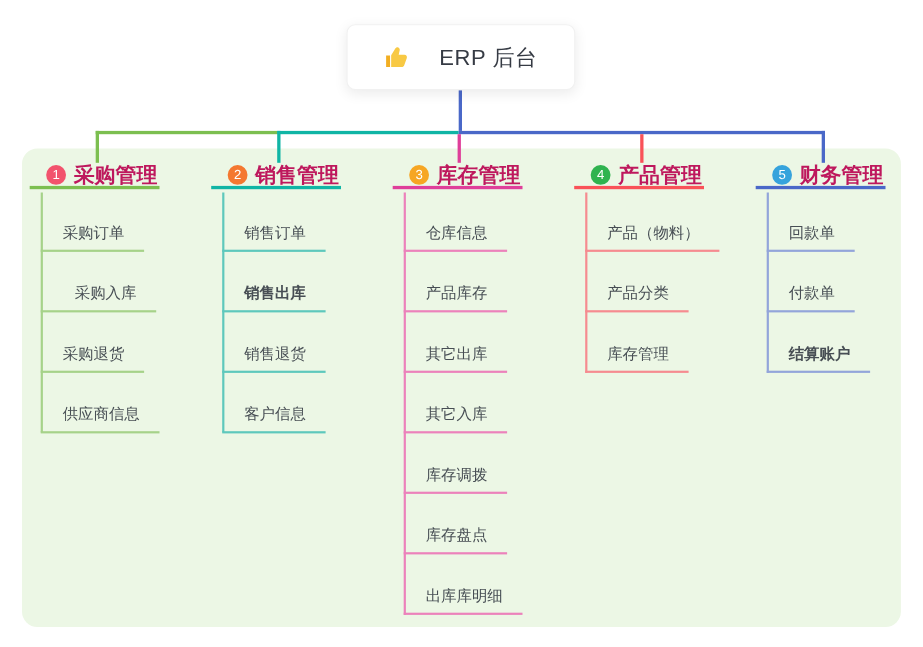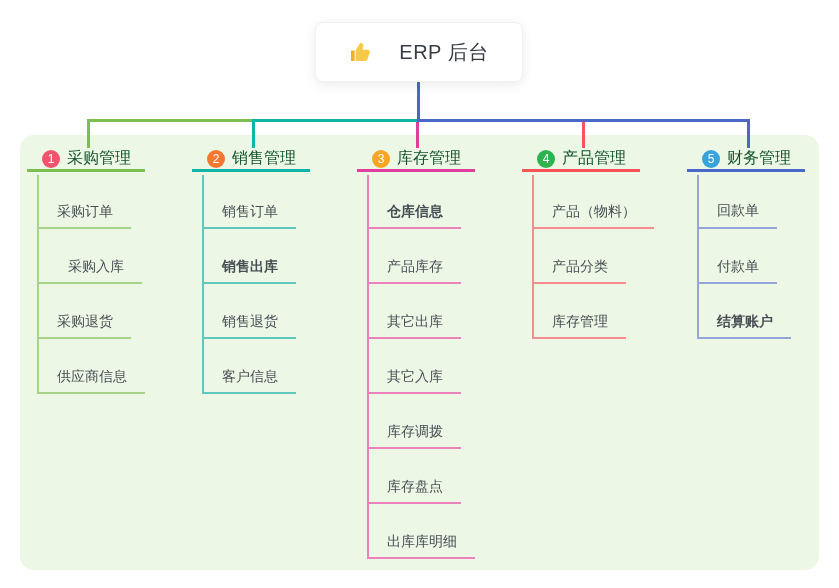--- a/index.html
+++ b/index.html
@@ -42,21 +42,21 @@
     display:flex;align-items:center;
     padding-left:15px;box-sizing:border-box;
     white-space:nowrap;
   }
   .badge{
     display:inline-block;
     width:18px;height:18px;border-radius:50%;
     color:#fff;font-size:12px;line-height:18px;text-align:center;
     margin-right:7px;flex:0 0 18px;
   }
-  .branch-label{font-size:16px;color:#14532d;font-weight:400;}
+  .branch-label{font-size:19px;color:#be185d;font-weight:700;}
   .vline{position:absolute;left:10px;top:27px;width:2px;}
   .sub-item{position:absolute;left:10px;white-space:nowrap;}
   .sub-item span{
     display:inline-block;
     padding:0 18px 6px 20px;
     border-bottom:2px solid #000;
     font-size:14px;color:#474e54;line-height:20px;
   }
 </style>
 </head>
@@ -118,21 +118,21 @@
       <span style="border-bottom-color: rgb(94, 200, 188);">客户信息</span></div>
   </div>
 
   <div class="branch" style="left:357px">
     <div class="branch-title" style="border-bottom-color: rgb(223, 63, 154);">
       <span class="badge" style="background: rgb(246, 166, 35);">3</span>
       <span class="branch-label">库存管理</span>
     </div>
     <div class="vline" style="height: 384px; background: rgb(236, 130, 187);"></div>
     <div class="sub-item" style="top:53px">
-      <span style="border-bottom-color: rgb(236, 130, 187); font-weight: bold;">仓库信息</span></div>
+      <span style="border-bottom-color: rgb(236, 130, 187);">仓库信息</span></div>
     <div class="sub-item" style="top:108px">
       <span style="border-bottom-color: rgb(236, 130, 187);">产品库存</span></div>
     <div class="sub-item" style="top:163px">
       <span style="border-bottom-color: rgb(236, 130, 187);">其它出库</span></div>
     <div class="sub-item" style="top:218px">
       <span style="border-bottom-color: rgb(236, 130, 187);">其它入库</span></div>
     <div class="sub-item" style="top:273px">
       <span style="border-bottom-color: rgb(236, 130, 187);">库存调拨</span></div>
     <div class="sub-item" style="top:328px">
       <span style="border-bottom-color: rgb(236, 130, 187);">库存盘点</span></div>
@@ -154,20 +154,20 @@
       <span style="border-bottom-color: rgb(246, 139, 144);">库存管理</span></div>
   </div>
 
   <div class="branch" style="left:687px">
     <div class="branch-title" style="border-bottom-color: rgb(74, 104, 200);">
       <span class="badge" style="background: rgb(54, 163, 220);">5</span>
       <span class="branch-label">财务管理</span>
     </div>
     <div class="vline" style="height: 164px; background: rgb(147, 165, 218);"></div>
     <div class="sub-item" style="top:53px">
-      <span style="border-bottom-color: rgb(147, 165, 218); font-family: Liberation Mono, monospace;">回款单</span></div>
+      <span style="border-bottom-color: rgb(147, 165, 218);">回款单</span></div>
     <div class="sub-item" style="top:108px">
       <span style="border-bottom-color: rgb(147, 165, 218); text-align: center;">付款单</span></div>
     <div class="sub-item" style="top:163px">
       <span style="border-bottom-color: rgb(147, 165, 218); font-weight: bold;">结算账户</span></div>
   </div>
 
 </div>
 
 </body></html>

